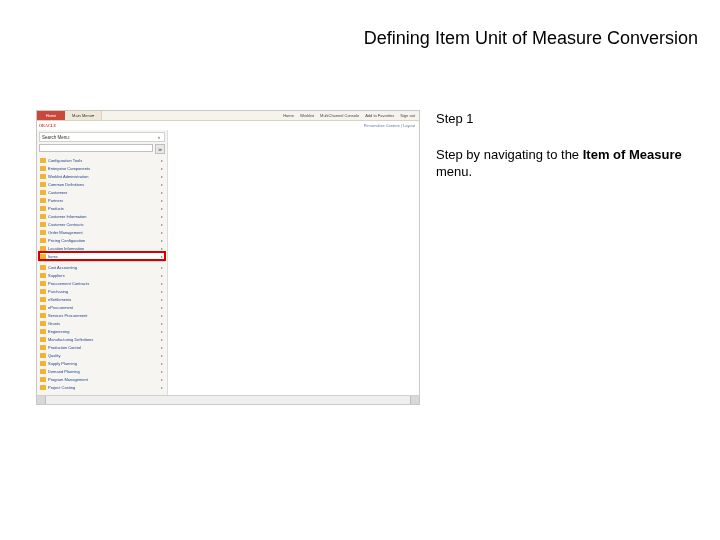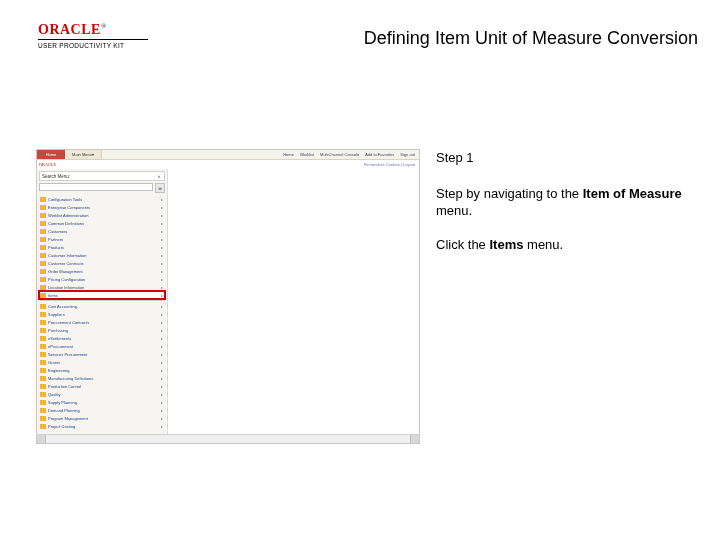--- a/index.html
+++ b/index.html
@@ -58,21 +58,20 @@
     font-size: 18px;
     color: #000;
   }
   
   .content-row {
     position: absolute;
     top: 110px;
     left: 36px;
     right: 22px;
     bottom: 90px;
-    margin-top: 39px;
   }
   .screenshot-col {
     position: absolute;
     left: 0;
     top: 0;
     width: 382px;
     height: 100%;
   }
   .instructions-col {
     position: absolute;
@@ -254,39 +253,29 @@
     background: #d8d8d8;
     border-left: 1px solid #bcbcbc;
   }
 </style>
 </head>
 <body>
 
 <div class="page">
 
   <div class="header">
-    <div class="brand">
-      <div class="brand-logo">
-        <span>ORACLE</span><sup>®</sup>
-      </div>
-      <hr class="brand-rule">
-      <div class="brand-sub">USER PRODUCTIVITY KIT</div>
-    </div>
     <div class="doc-title">Defining Item Unit of Measure Conversion</div>
   </div>
 
   <div class="content-row">
 
     <div class="instructions-col">
       <div class="step-label">Step 1</div>
       <p>
         <span>Step by navigating to the </span><span class="bold">Item of Measure</span><span> menu.</span>
-      </p>
-      <p>
-        <span>Click the </span><span class="bold">Items</span><span> menu.</span>
       </p>
     </div>
 
     <div class="screenshot-col">
       <div class="mini">
 
         <div class="mini-topbar">
           <div class="home-tab">
               <span>Home</span>
             </div>

